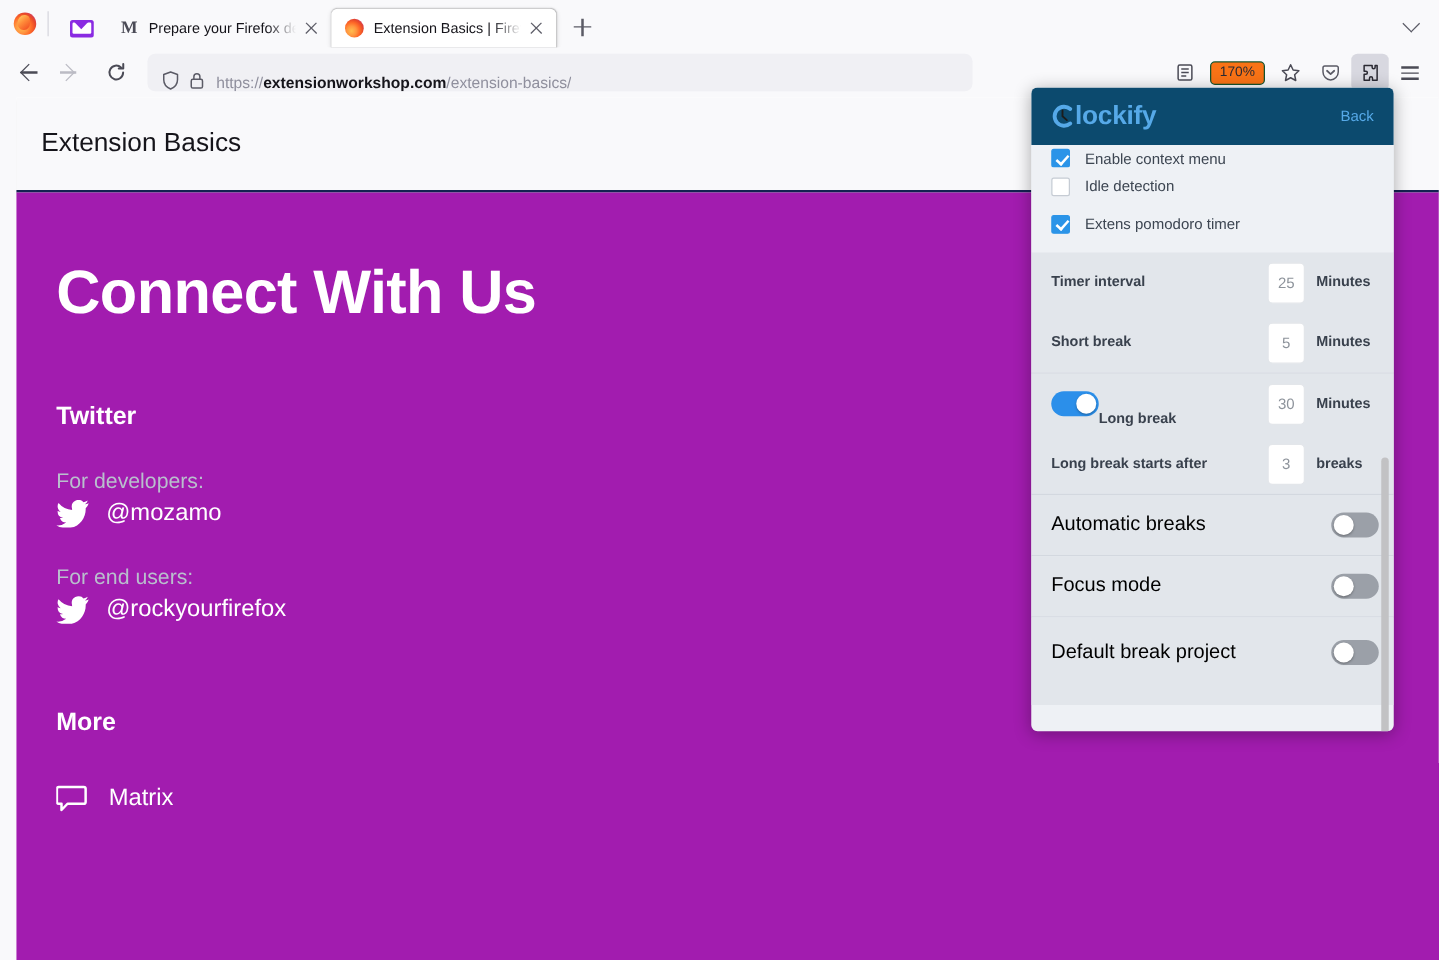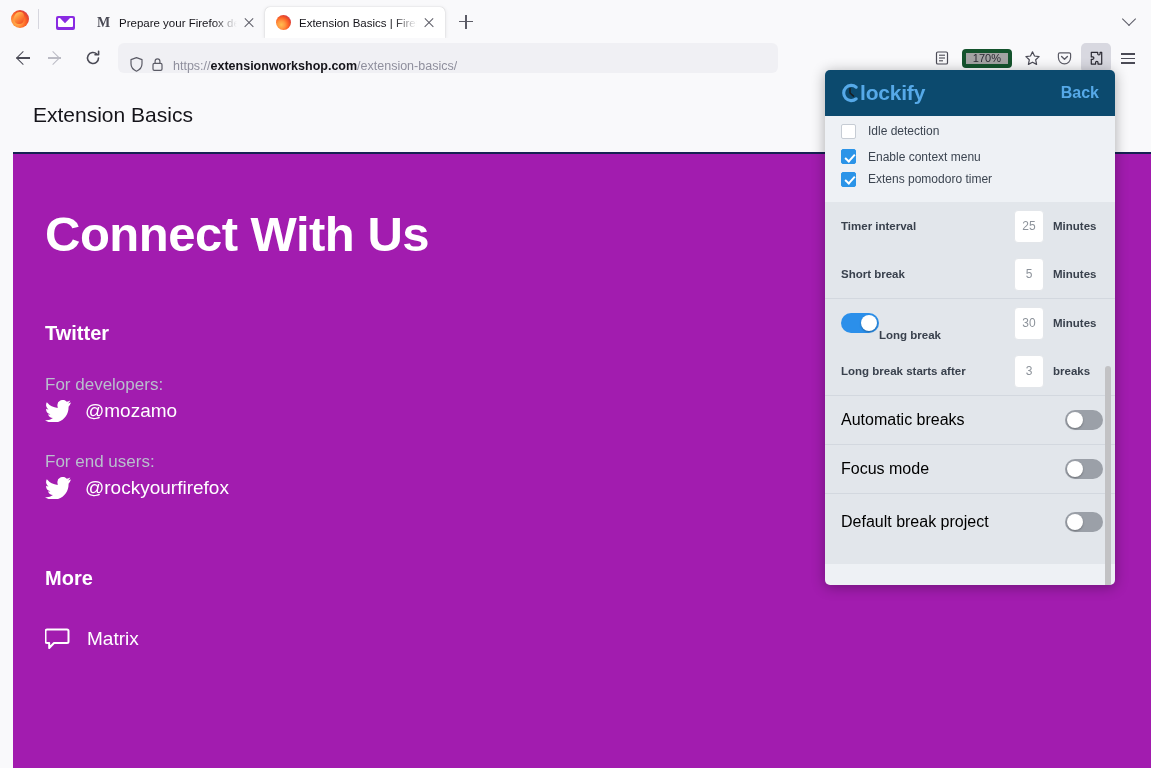--- a/index.html
+++ b/index.html
@@ -159,21 +159,21 @@
     display:flex; align-items:center; margin-left: auto; gap: 2px;
   }
   .tb-btn {
     width: 30px; height: 30px; position: relative;
     display:flex; align-items:center; justify-content:center;
     border-radius: 5px;
   }
   .tb-btn.active-ext { background: #d8d8e0; }
   .zoom-pill {
     height: 19px; padding: 0 7px; border-radius: 4px;
-    background: #a3a3a3; border: 4px solid #14532d;
+    background: #f97316; border: 1px solid #14532d;
     font-size: 11px; color: #2b2a33; display:flex; align-items:center;
     margin: 4px 3px;
   }
   .hamb { width:30px; height:30px; position:relative; }
   .hamb span {
     position:absolute; left:8px; width:14px; height:1.5px; background:#4b4b56;
   }
   .hamb span:nth-child(1){ top:10px; }
   .hamb span:nth-child(2){ top:14.5px; }
   .hamb span:nth-child(3){ top:19px; }
@@ -237,21 +237,21 @@
   .popup-header {
     height: 46px; background:#0c4a6e; flex:none;
     display:flex; align-items:center; justify-content:space-between;
     padding: 0 16px 0 14px;
   }
   .brand { display:flex; align-items:center; }
   .brand-mark { width:22px; height:22px; position:relative; flex:none; margin-right:-1px; }
   .brand-text {
     font-size: 21px; font-weight: 700; color:#56a9e8; letter-spacing:-0.2px;
   }
-  .back-link { font-size: 16px; color:#56a9e8; font-weight: 700; }
+  .back-link { font-size: 12px; color:#56a9e8; font-weight: 400; }
 
   .popup-body {
     flex: 1; position: relative; overflow: hidden;
   }
   .group-light { background:#eef1f5; padding: 0 0 8px 0; }
   .chk-row {
     display:flex; align-items:center; height: 30px; padding-left: 16px;
   }
   .chk {
     width: 15px; height: 15px; border-radius: 2px; flex:none; margin-right: 12px;
@@ -451,27 +451,27 @@
           </svg>
         </span>
         <span class="brand-text">lockify</span>
       </div>
       <span class="back-link">Back</span>
     </div>
 
     <div class="popup-body">
 
       <div class="group-light">
+        <div class="chk-row" style="height:18px; overflow:hidden; align-items:flex-end;">
+          <span class="chk on"></span>
+          <span class="chk-label">Enable context menu</span>
+        </div>
         <div class="chk-row">
           <span class="chk"></span>
           <span class="chk-label">Idle detection</span>
-        </div>
-        <div class="chk-row" style="height:18px; overflow:hidden; align-items:flex-end;">
-          <span class="chk on"></span>
-          <span class="chk-label">Enable context menu</span>
         </div>
         <div class="chk-row">
           <span class="chk on"></span>
           <span class="chk-label">Extens pomodoro timer</span>
         </div>
       </div>
 
       <div class="group-grey">
         <div class="field-row">
           <span class="f-label">Timer interval</span>

